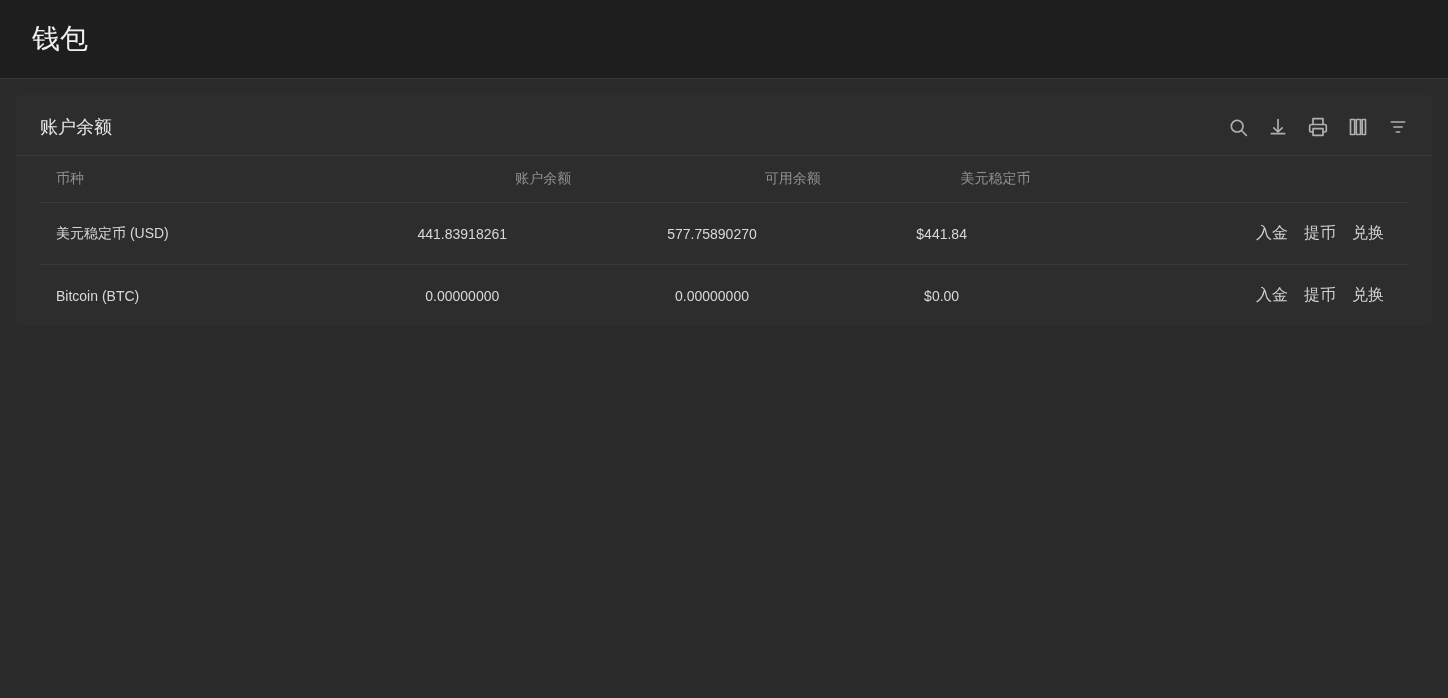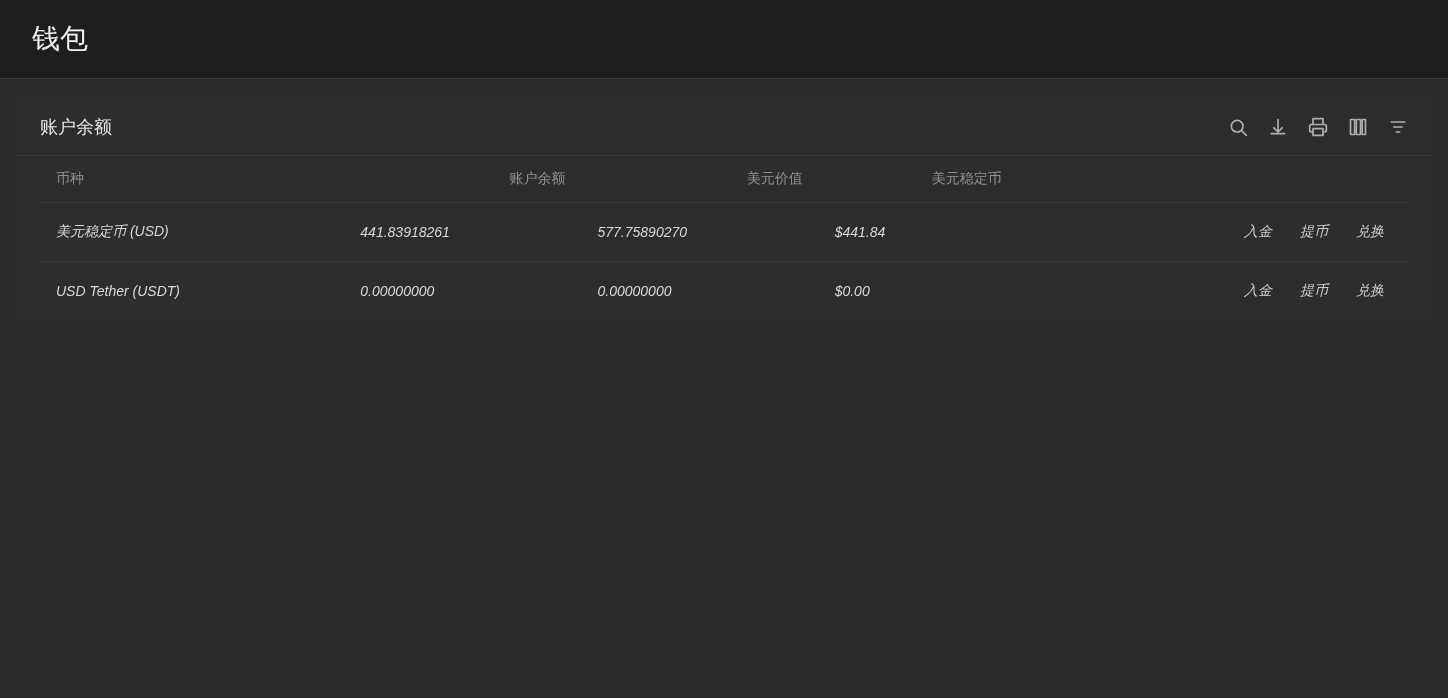--- a/index.html
+++ b/index.html
@@ -79,48 +79,46 @@
       color: #909090;
       font-weight: 400;
     }
 
     thead th.num-col {
       text-align: right;
     }
 
     tbody tr {
       border-bottom: 1px solid #383838;
-      font-style: italic;
     }
 
     tbody tr:last-child {
       border-bottom: none;
     }
 
     tbody td {
       padding: 16px 16px;
       font-size: 14px;
       color: #d8d8d8;
     }
 
     tbody td.num-col {
-      text-align: left;
+      text-align: center;
       font-variant-numeric: tabular-nums;
     }
 
     .actions-col {
       text-align: right;
       white-space: nowrap;
     }
 
     .action-btn {
       display: inline-block;
-      margin-left: 12px;
       cursor: pointer;
-      font-size: 14px;
+      font-size: 16px;
       color: #d0d0d0;
       padding: 4px 8px;
       border-radius: 3px;
     }
 
     .action-btn.disabled {
       color: #555555;
       cursor: default;
     }
 
@@ -194,36 +192,36 @@
       </span>
     </div>
   </div>
 
   <div class="table-container">
     <table>
       <thead>
         <tr>
           <th>币种</th>
           <th class="num-col">账户余额</th>
-          <th class="num-col">美元价值</th>
+          <th class="num-col">可用余额</th>
           <th class="num-col">美元稳定币</th>
           <th></th>
         </tr>
       </thead>
       <tbody id="table-body">
 
       <tr>
             <td>美元稳定币 (USD)</td>
             <td class="num-col">441.83918261</td>
             <td class="num-col">577.75890270</td>
             <td class="num-col">$441.84</td>
             <td class="actions-col"><span class="action-btn">入金</span><span class="action-btn">提币</span><span class="action-btn">兑换</span></td>
           </tr>
           <tr>
-            <td>USD Tether (USDT)</td>
+            <td>Bitcoin (BTC)</td>
             <td class="num-col">0.00000000</td>
             <td class="num-col">0.00000000</td>
             <td class="num-col">$0.00</td>
             <td class="actions-col"><span class="action-btn">入金</span><span class="action-btn">提币</span><span class="action-btn">兑换</span></td>
           </tr>
         </tbody>
     </table>
   </div>
 
 </div>

